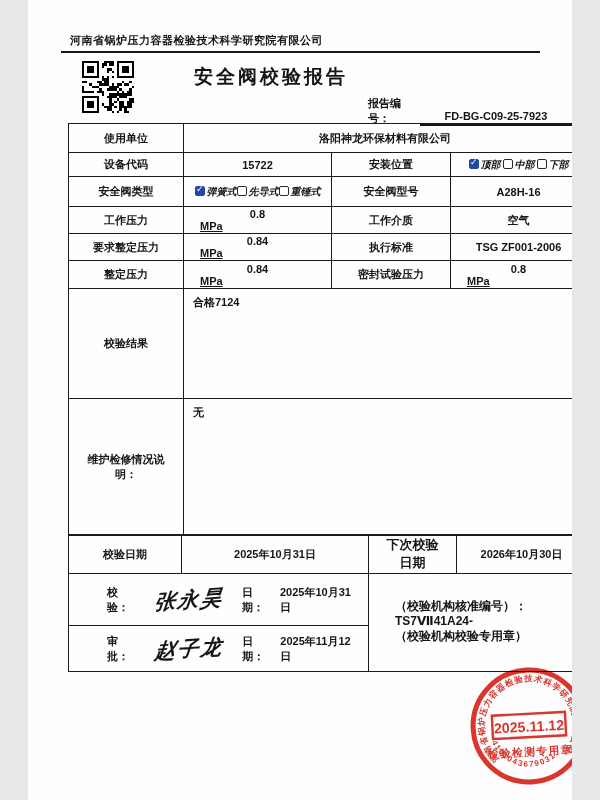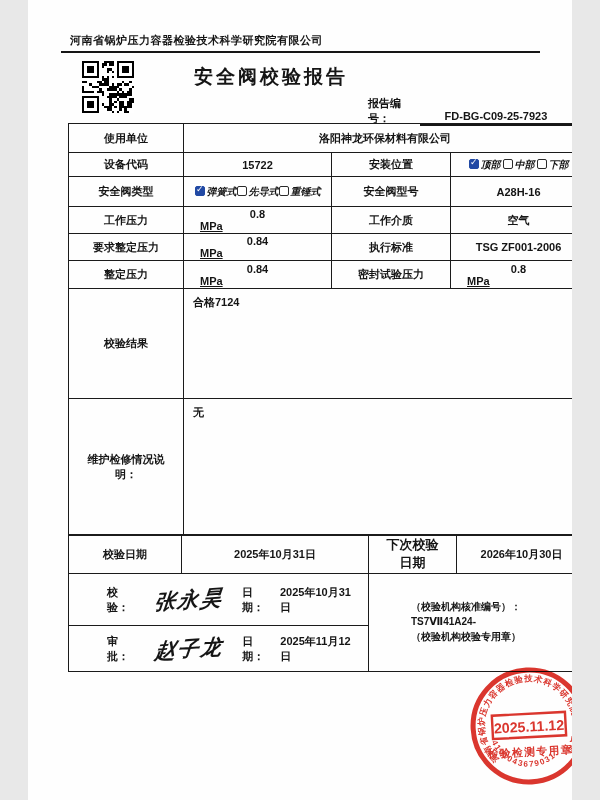--- a/index.html
+++ b/index.html
@@ -26,21 +26,21 @@
   .pv{display:flex;width:100%;flex-direction:column;}
   .pv .num{flex:1.25;text-align:center;}
   .pv .unit{flex:1;text-align:left;text-decoration:underline;}
   .opt{white-space:nowrap;margin:0 1px;}
   .cb{display:inline-block;width:10px;height:10px;border:1.7px solid #2a2a2a;border-radius:2px;background:#fff;margin-right:2px;vertical-align:-1.5px;position:relative;box-sizing:border-box;}
   .cb.checked{background:#2149a4;border-color:#2149a4;}
   .cb.checked::after{content:"✓";position:absolute;left:0.5px;top:-3px;color:#fff;font-size:9px;font-weight:700;}
   .cbcell{font-size:10px;padding:1px 2px;font-style:italic;}
   .sigline{display:flex;align-items:center;gap:9px;padding-left:22px;text-align:left;}
   .signature{font-size:21px;font-weight:700;font-style:italic;letter-spacing:2px;transform:rotate(-4deg) skewX(-10deg);display:inline-block;width:100px;text-align:center;white-space:nowrap;}
-  td.agency{vertical-align:top;text-align:left;padding:25px 0 0 42px;font-size:10px;line-height:15px;}
+  td.agency{vertical-align:top;text-align:left;padding:25px 0 0 26px;font-size:12px;line-height:15px;}
   
   .stamp{position:absolute;left:440px;top:665px;width:122px;height:122px;transform:rotate(-3deg);opacity:.92;mix-blend-mode:multiply;pointer-events:none;}
   .stamp text{fill:#d8251c;font-family:"Liberation Sans","DejaVu Sans",sans-serif;}
 </style>
 </head>
 <body>
 
 <div class="page">
 
   <div class="hdr">

